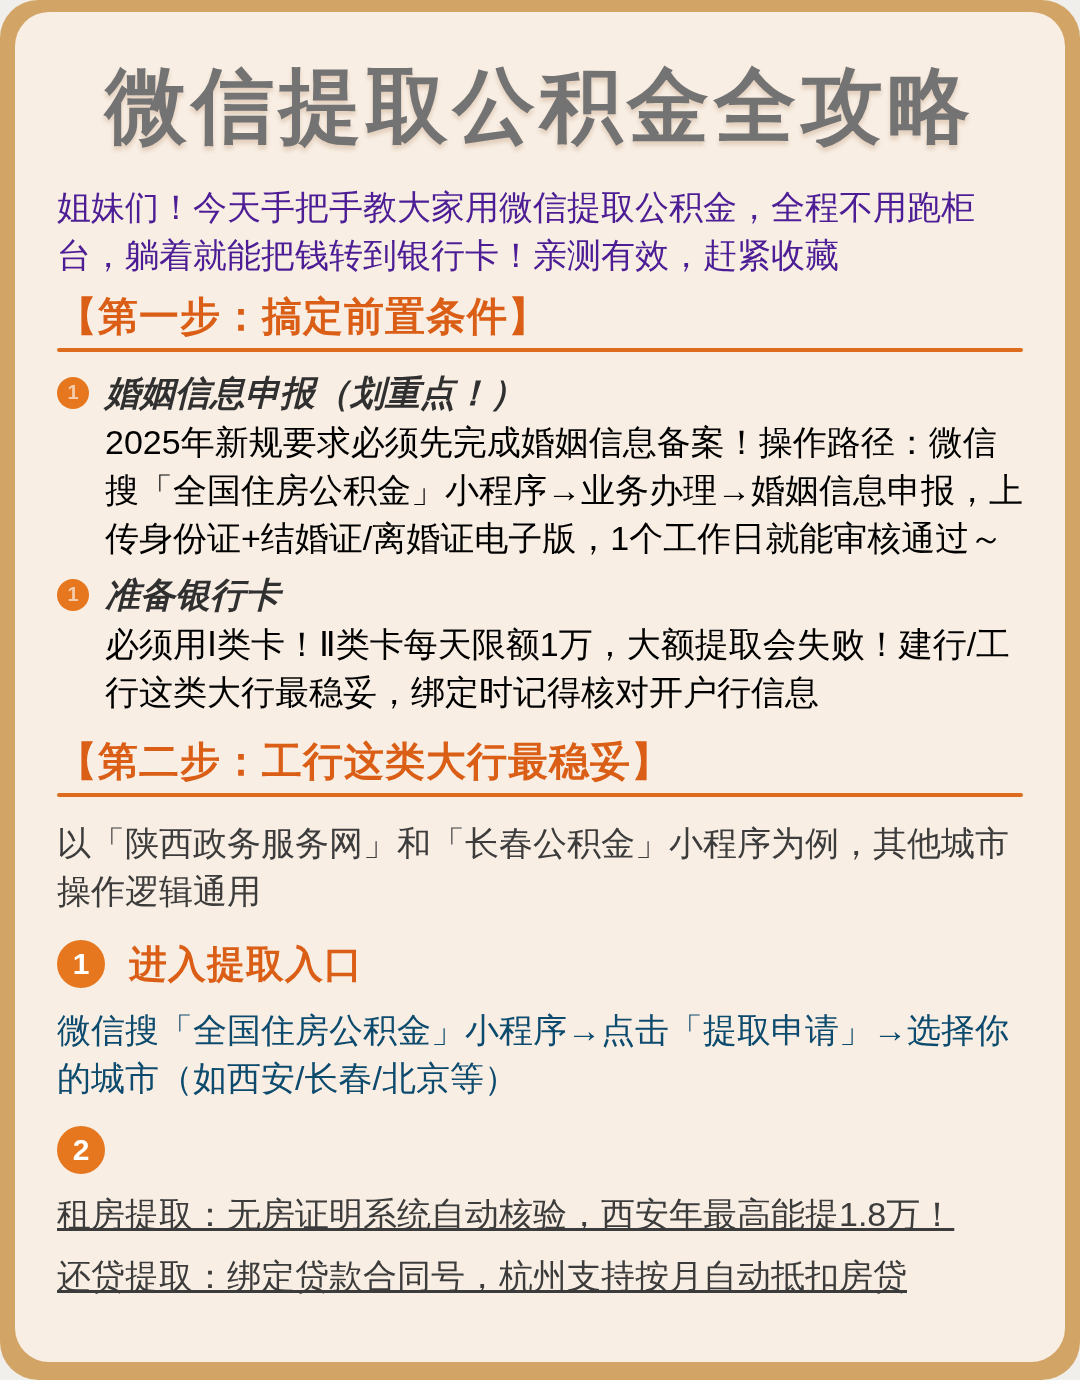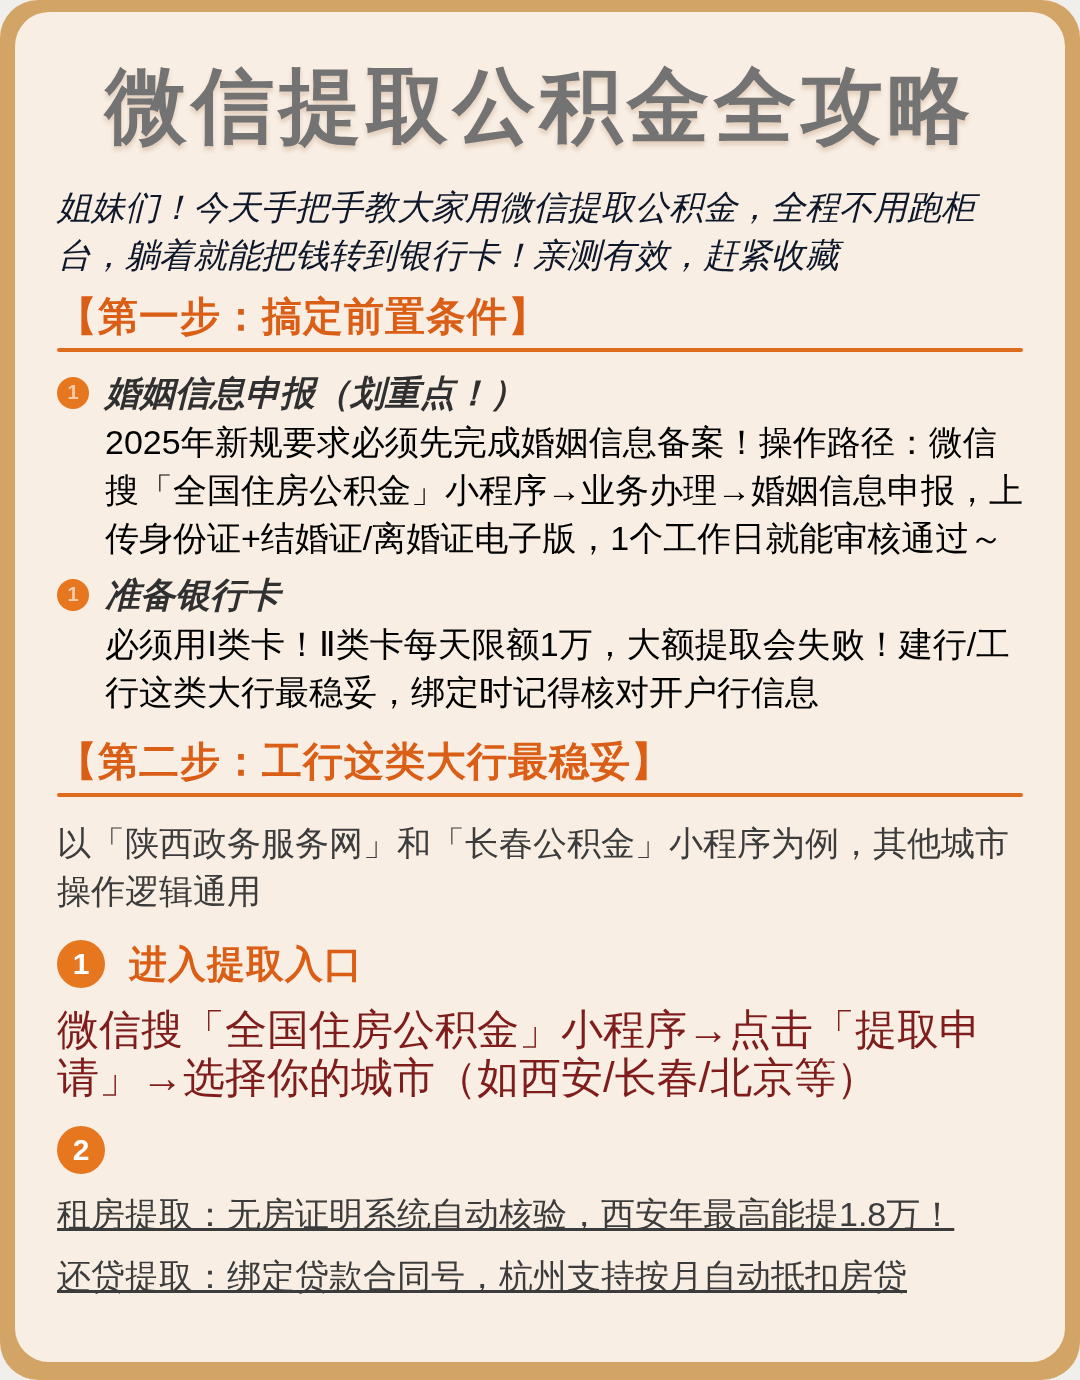--- a/index.html
+++ b/index.html
@@ -49,22 +49,21 @@
     font-size: 44px;
     line-height: 1.05;
     font-weight: bold;
     letter-spacing: 3px;
     color: #E5872E;
   }
   .intro {
     margin: 32px 0 8px 0;
     font-size: 34px;
     line-height: 48px;
-    color: #0f172a;
-    font-style: italic;
+    color: #4c1d95;
   }
   .sec-header {
     margin: 14px 0 0 0;
     font-size: 40px;
     line-height: 1.15;
     font-weight: bold;
     letter-spacing: 1px;
     color: #DB5E16;
   }
   .sec-header.second { margin-top: 22px; }
@@ -135,23 +134,23 @@
     justify-content: center;
   }
   .step-title {
     font-size: 38px;
     font-weight: bold;
     letter-spacing: 1px;
     color: #DB5E16;
   }
   .step-body {
     margin: 16px 0 0 0;
-    font-size: 42px;
-    line-height: 48px;
-    color: #7f1d1d;
+    font-size: 34px;
+    line-height: 48px;
+    color: #0c4a6e;
   }
   .step-line {
     margin: 16px 0 0 0;
     font-size: 34px;
     line-height: 48px;
     color: #3C3C3C;
     text-decoration: underline;
   }
   .step-line.second { margin-top: 14px; }
 </style>

